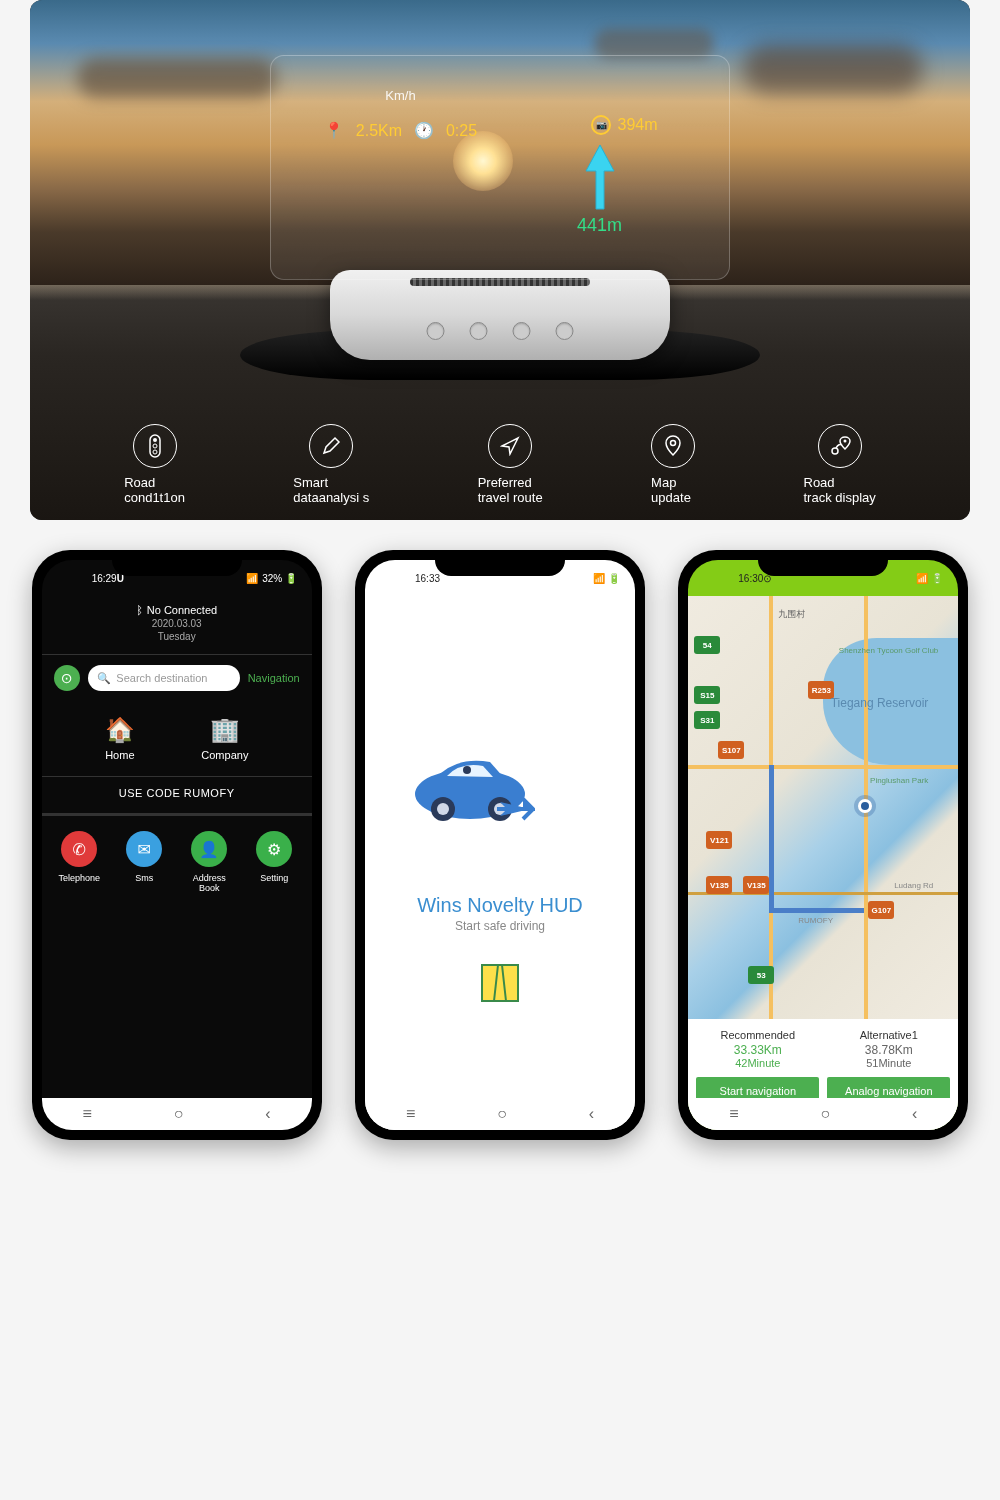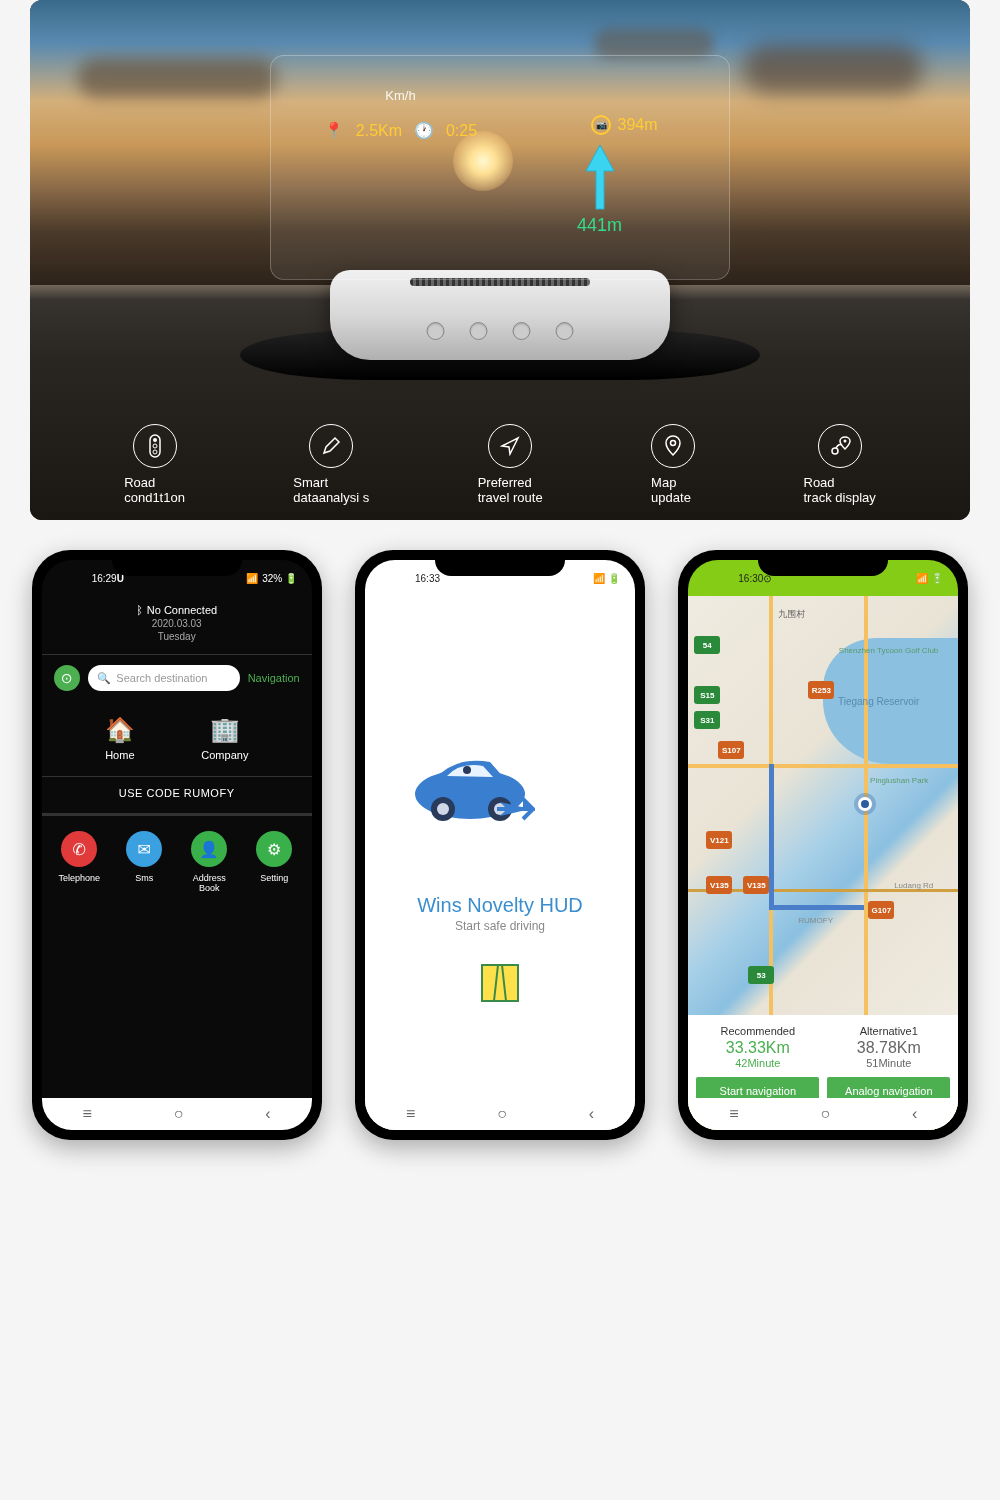--- a/index.html
+++ b/index.html
@@ -95,21 +95,21 @@
 .water { position: absolute; right: 0; top: 10%; width: 50%; height: 30%; background: #8bc0e0; border-radius: 40% 0 0 50%; }
 .route { position: absolute; left: 30%; top: 40%; width: 35%; height: 35%; border-left: 5px solid #4a7ec8; border-bottom: 5px solid #4a7ec8; }
 .marker-start { position: absolute; left: 63%; top: 48%; width: 14px; height: 14px; background: #2a5e9e; border: 3px solid #fff; border-radius: 50%; box-shadow: 0 0 0 4px rgba(42,94,158,0.3); }
 .shield { position: absolute; width: 26px; height: 18px; border-radius: 3px; display: flex; align-items: center; justify-content: center; font-size: 8px; font-weight: bold; color: #fff; }
 .shield.green { background: #2a8a3a; }
 .shield.orange { background: #d06020; }
 .p3-panel { background: #fff; padding: 10px 8px; display: flex; flex-direction: column; gap: 8px; }
 .p3-routes { display: flex; gap: 8px; justify-content: flex-end; }
 .p3-route { flex: 1; text-align: center; font-size: 11px; }
 .p3-route-title { color: #333; font-weight: 500; }
-.p3-route-dist { color: #4caf50; font-size: 16px; margin-top: 2px; }
+.p3-route-dist { color: #4caf50; font-size: 12px; margin-top: 2px; }
 .p3-route-time { color: #4caf50; font-size: 11px; }
 .p3-route.alt .p3-route-dist, .p3-route.alt .p3-route-time { color: #666; }
 .p3-btns { display: flex; gap: 8px; }
 .p3-btn { flex: 1; background: #4caf50; color: #fff; text-align: center; padding: 8px 4px; font-size: 11px; border-radius: 2px; }
 .p3-attrib { font-size: 7px; color: #888; text-align: left; padding-left: 4px; }
 </style>
 </head>
 <body>
 
 <div class="container">
@@ -340,21 +340,21 @@
           <div class="shield green" style="left:6px;top:115px">S31</div>
           <div class="shield orange" style="left:120px;top:85px">R253</div>
           <div class="shield orange" style="left:30px;top:145px">S107</div>
           <div class="shield orange" style="left:18px;top:235px">V121</div>
           <div class="shield orange" style="left:18px;top:280px">V135</div>
           <div class="shield orange" style="left:55px;top:280px">V135</div>
           <div class="shield orange" style="left:180px;top:305px">G107</div>
           <div class="shield green" style="left:60px;top:370px">53</div>
           <span style="position:absolute;left:90px;top:12px;font-size:9px;color:#666">九围村</span>
           <span style="position:absolute;right:20px;top:50px;font-size:8px;color:#5a9a6a">Shenzhen Tycoon Golf Club</span>
-          <span style="position:absolute;right:39px;top:100px;font-size:10px;color:#5a8ab0">Tiegang Reservoir</span>
+          <span style="position:absolute;right:30px;top:100px;font-size:12px;color:#5a8ab0">Tiegang Reservoir</span>
           <span style="position:absolute;right:30px;top:180px;font-size:8px;color:#5a9a6a">Pinglushan Park</span>
           <span style="position:absolute;left:110px;top:320px;font-size:8px;color:#888">RUMOFY</span>
           <span style="position:absolute;right:25px;top:285px;font-size:8px;color:#888">Ludang Rd</span>
         </div>
         <div class="p3-panel">
           <div class="p3-routes">
             <div class="p3-route">
               <div class="p3-route-title">Recommended</div>
               <div class="p3-route-dist">33.33Km</div>
               <div class="p3-route-time">42Minute</div>

